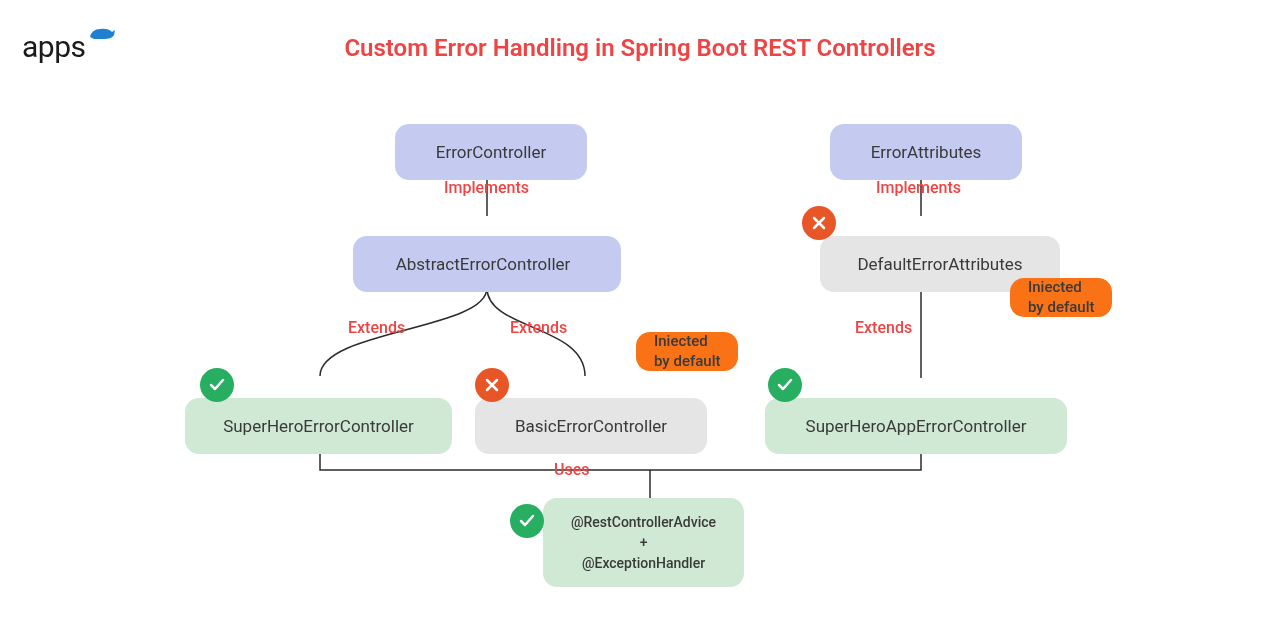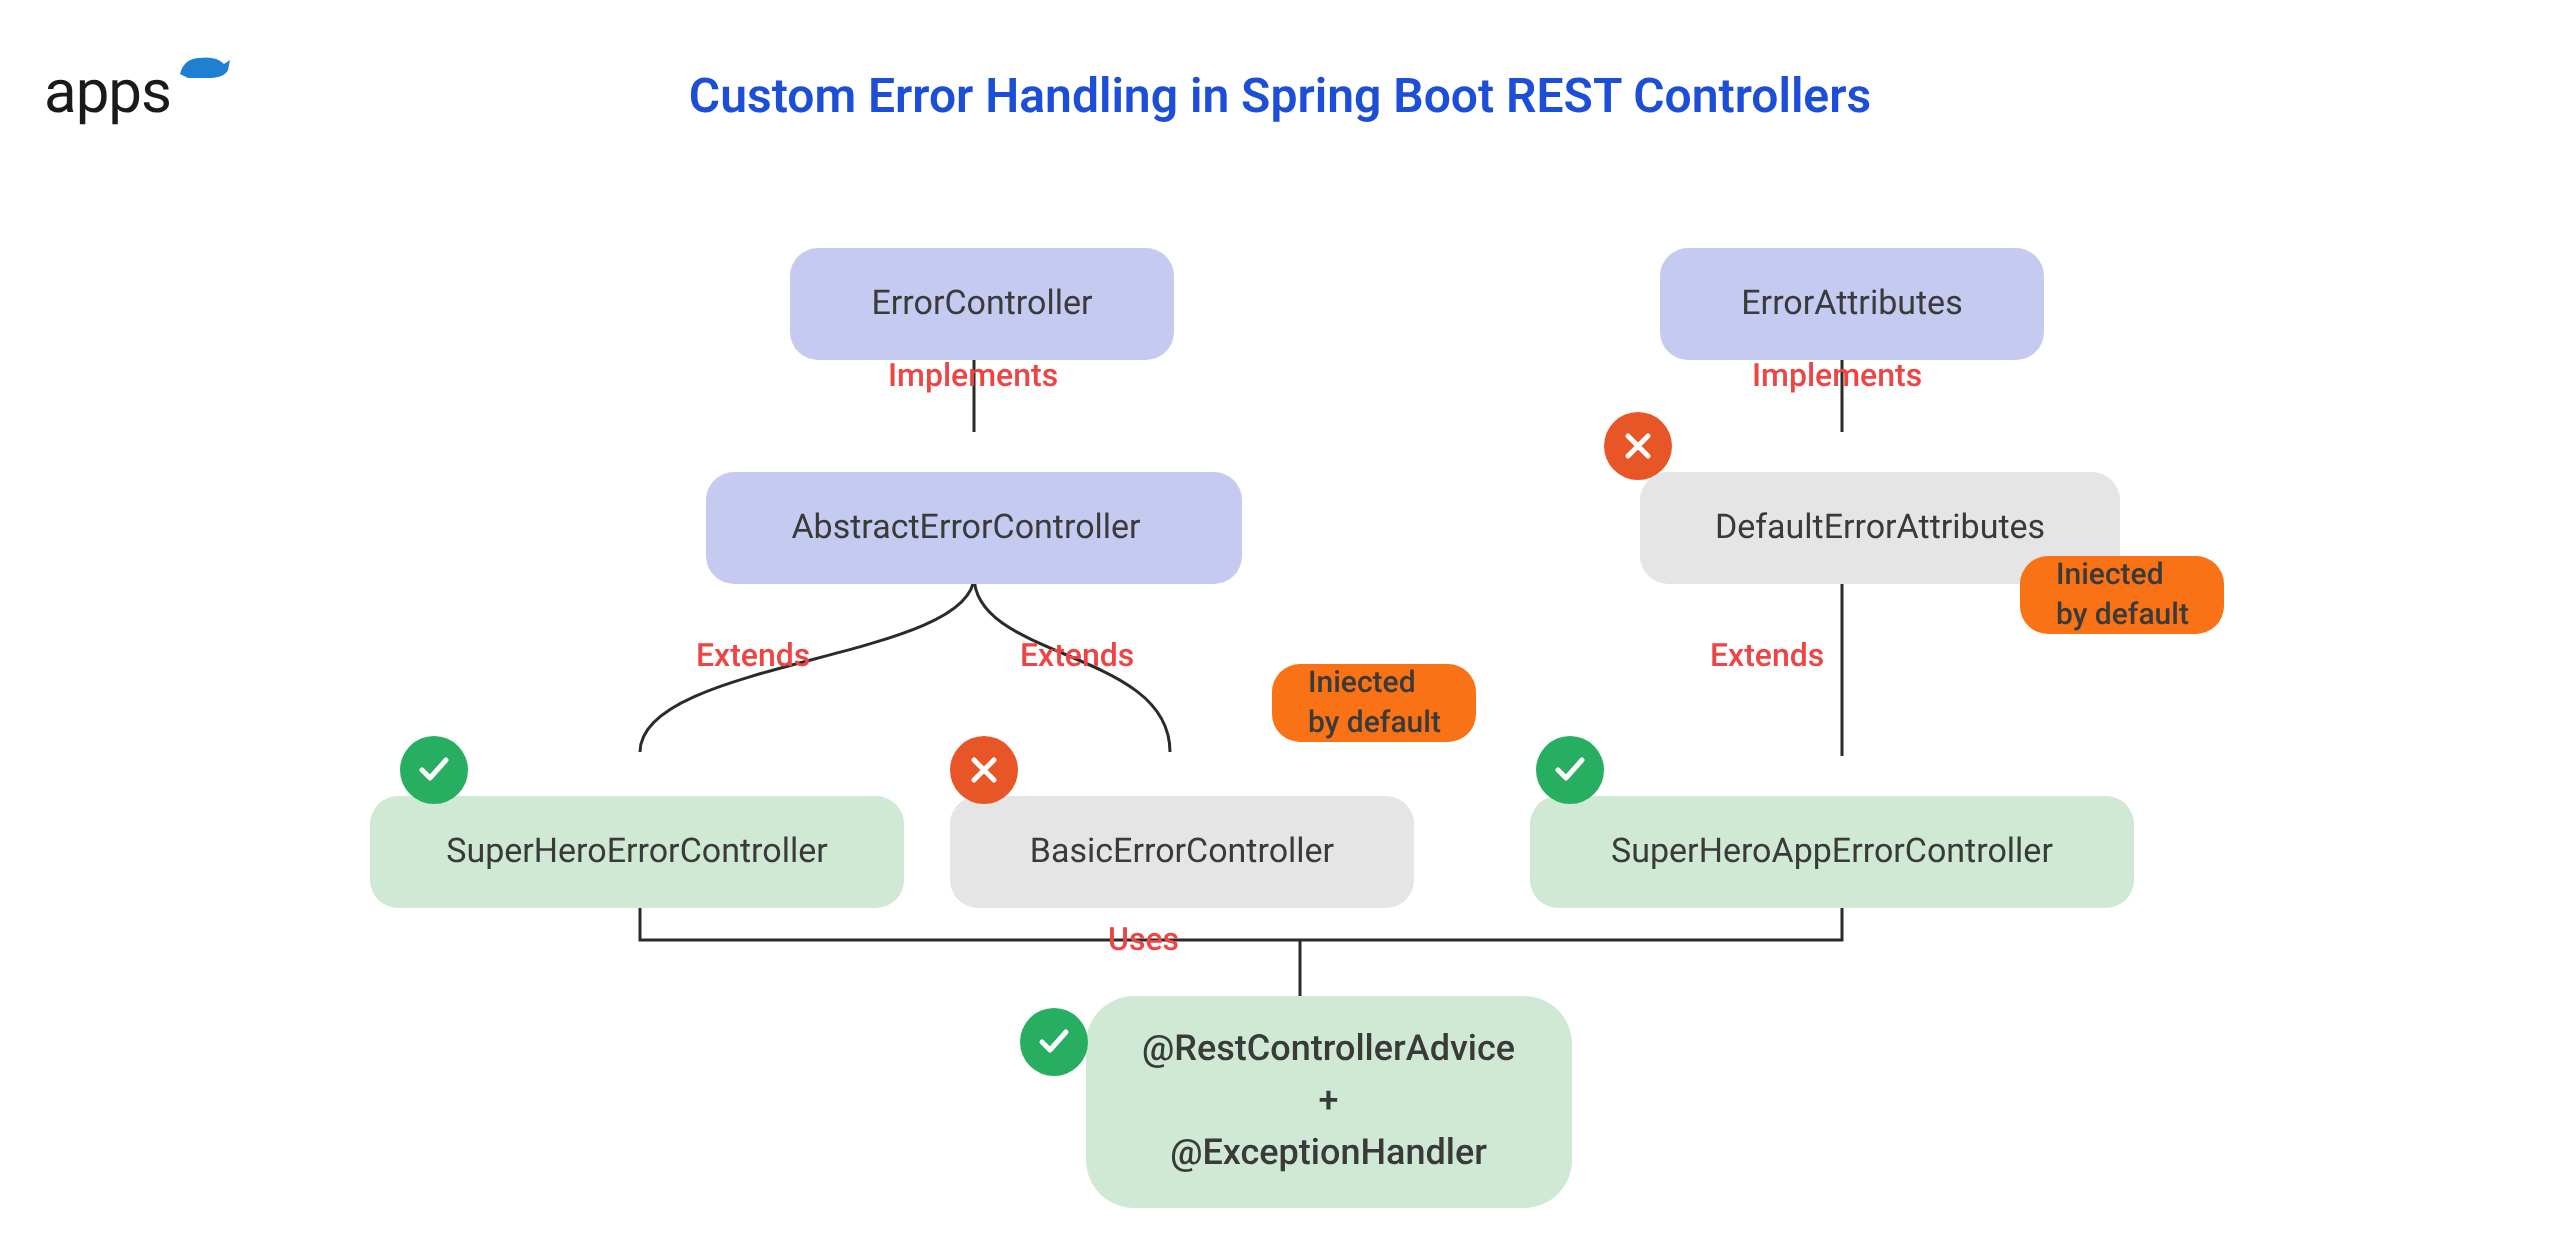--- a/index.html
+++ b/index.html
@@ -29,45 +29,45 @@
     margin-bottom: 18px;
     margin-left: -2px;
   }
   .title {
     position: absolute;
     top: 34px;
     left: 50%;
     transform: translateX(-50%);
     font-size: 24px;
     font-weight: 600;
-    color: #1d4ed8;
+    color: #ef4444;
   }
   .node {
     position: absolute;
     display: flex;
     align-items: center;
     justify-content: center;
     border-radius: 14px;
     font-size: 17px;
     font-weight: 400;
     color: #3a3a3a;
     padding: 0 20px;
     height: 56px;
     margin-top: 20px;
   }
   .node.purple { background: #c5cbf0; }
   .node.green  { background: #cfe9d4; }
   .node.red    { background: #e5e5e5; }
   .advice-node {
     position: absolute;
     background: #cfe9d4;
-    border-radius: 24px;
+    border-radius: 14px;
     padding: 14px 28px;
     text-align: center;
-    font-size: 18px;
+    font-size: 14px;
     font-weight: 500;
     color: #3a3a3a;
     line-height: 1.45;
   }
   .badge {
     position: absolute;
     width: 34px;
     height: 34px;
     border-radius: 50%;
     display: flex;

